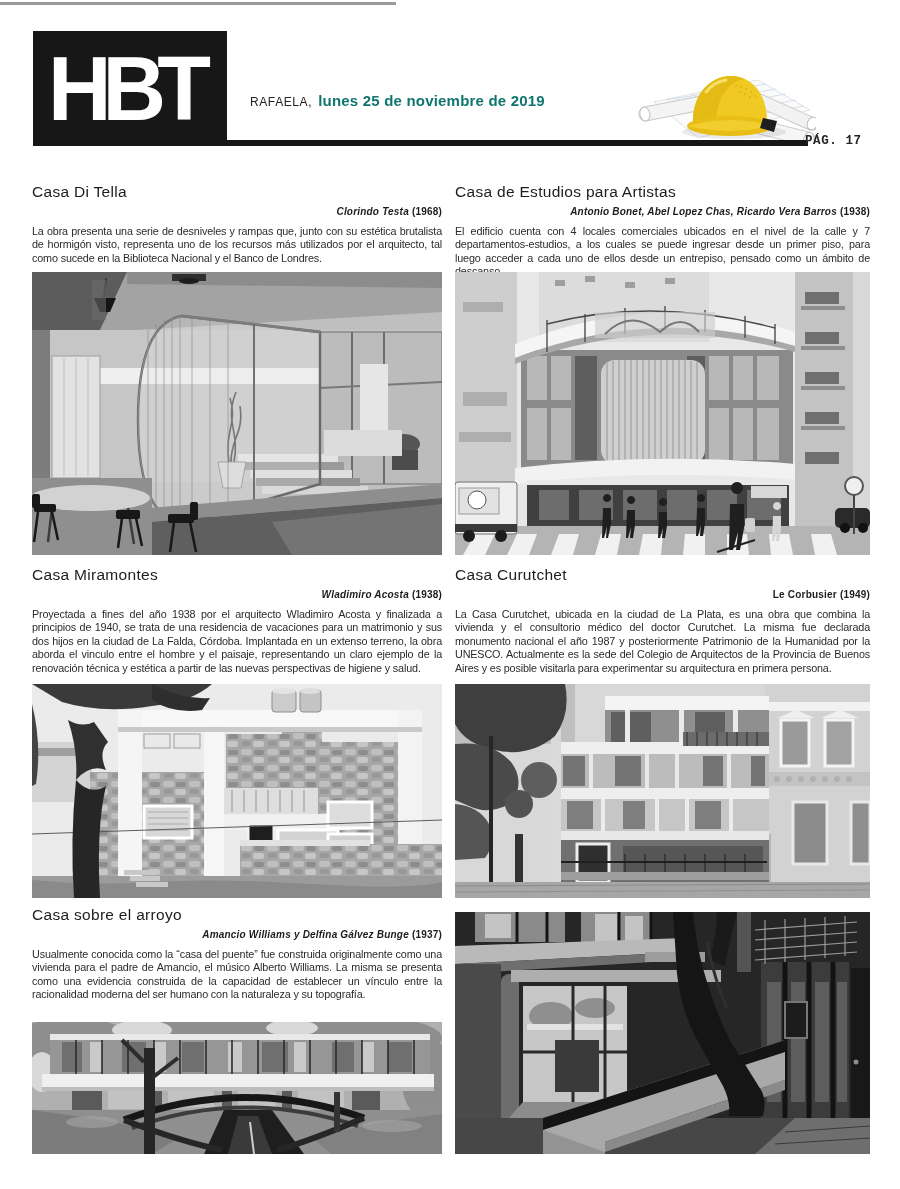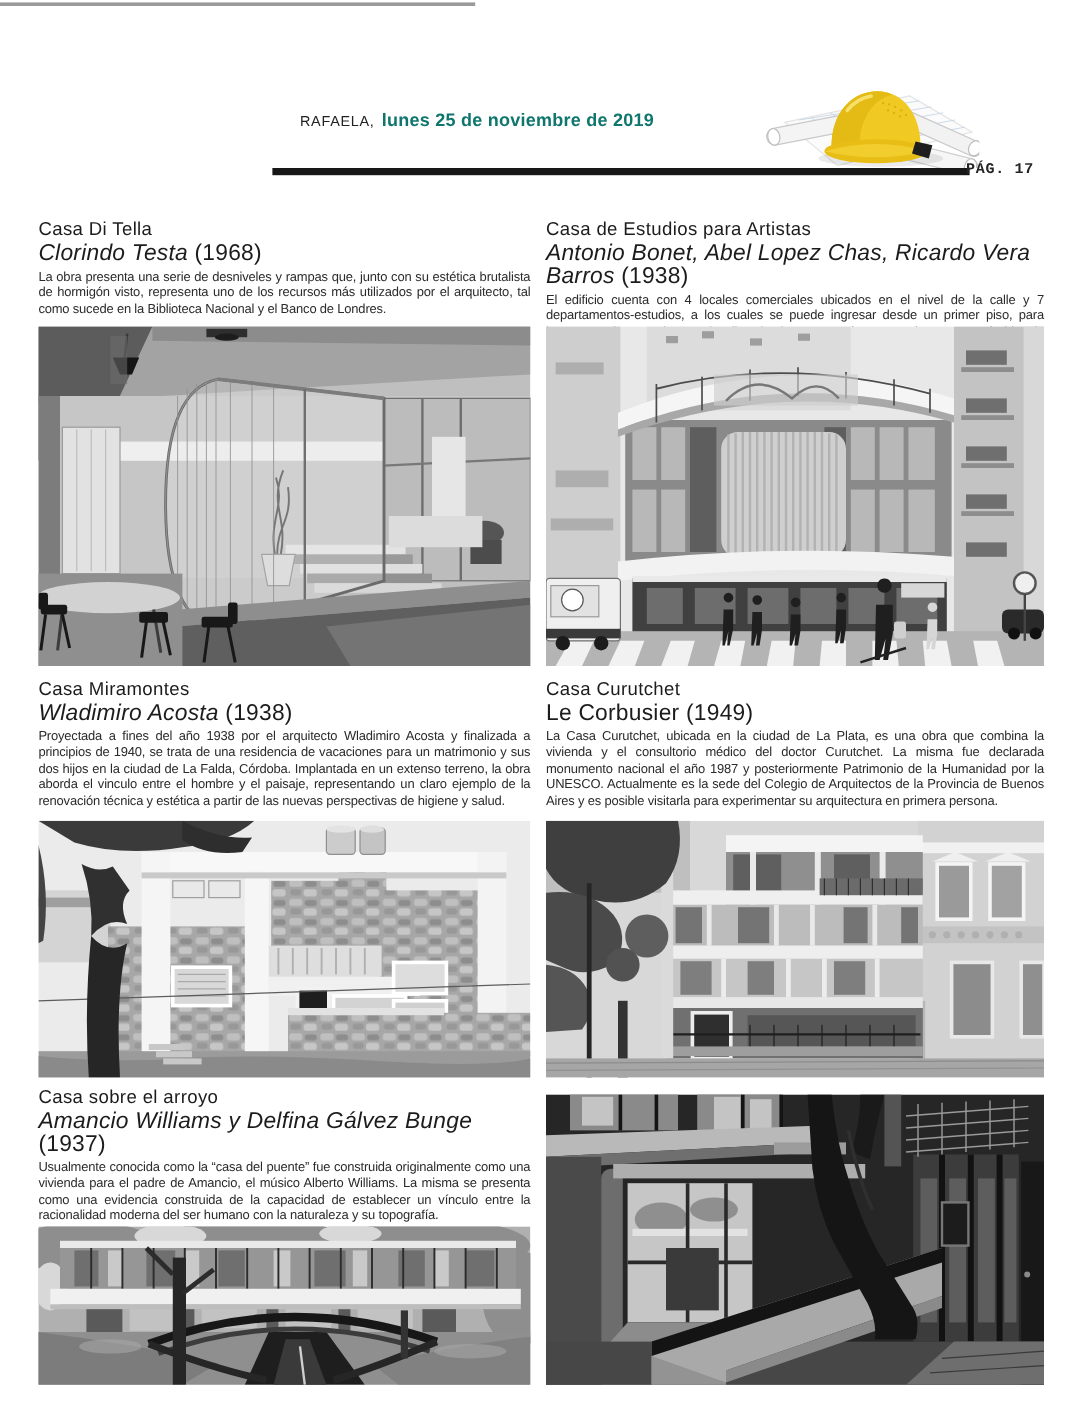--- a/index.html
+++ b/index.html
@@ -12,41 +12,44 @@
                  transform:scaleY(1.04);line-height:1;padding-right:10px;}
   .dateline{position:absolute;left:250px;top:92px;display:flex;align-items:baseline;gap:6px;white-space:nowrap;}
   .dateline .city{font-size:12px;letter-spacing:.6px;color:#222;}
   .dateline .date{font-size:15px;font-weight:bold;color:#0f766e;letter-spacing:.2px;}
   .header-bar{position:absolute;left:227px;top:140px;width:581px;height:6px;background:#171717;}
   .page-num{position:absolute;left:805px;top:134px;width:75px;text-align:left;
             font-size:12.5px;font-weight:bold;letter-spacing:.6px;color:#242424;font-family:Liberation Mono, monospace;}
   .helmet{position:absolute;left:636px;top:44px;width:180px;height:96px;}
   .article{position:absolute;}
   .article h2{margin:0;font-size:15.5px;font-weight:normal;letter-spacing:.3px;line-height:20px;color:#1c1c1c;}
-  .article h3{margin:0 0 4px;font-size:19px;font-weight:normal;letter-spacing:.2px;line-height:19px;color:#1c1c1c;}
+  .article h3{margin:0 0 4px;font-size:10px;font-weight:bold;letter-spacing:.2px;line-height:19px;color:#1c1c1c;text-align:right;}
   .article h3 .it{font-style:italic;}
   .article p{margin:2px 0 0;font-size:10.8px;line-height:13.4px;letter-spacing:-.15px;
              text-align:justify;color:#2b2b2b;}
   figure{position:absolute;margin:0;}
   figure svg{display:block;width:100%;height:100%;}
   
   #a1{left:32px;top:182px;width:410px;} #a2{left:455px;top:182px;width:415px;}
   #p1{left:32px;top:272px;width:410px;height:283px;} #p2{left:455px;top:272px;width:415px;height:283px;}
   #a3{left:32px;top:565px;width:410px;} #a4{left:455px;top:565px;width:415px;}
   #p3{left:32px;top:684px;width:410px;height:214px;} #p4{left:455px;top:684px;width:415px;height:214px;}
   #a5{left:32px;top:905px;width:410px;}
   #p5{left:32px;top:1022px;width:410px;height:132px;} #p6{left:455px;top:912px;width:415px;height:242px;}
 </style>
 </head>
 <body>
 
 <div class="page">
 
   <div class="top-rule"></div>
 
+  <div class="logo-box">
+    <span>HBT</span>
+  </div>
   <div class="dateline">
     <span class="city">RAFAELA,</span>
     <span class="date">lunes 25 de noviembre de 2019</span>
   </div>
 
   <div class="helmet">
     <svg viewBox="0 0 180 96" preserveAspectRatio="none">
 
       <polygon points="18,58 122,36 174,66 62,94" fill="#fbfbfb" stroke="#e3e3e3"></polygon>
       <g stroke="#c3d4e6" stroke-width="0.7">

